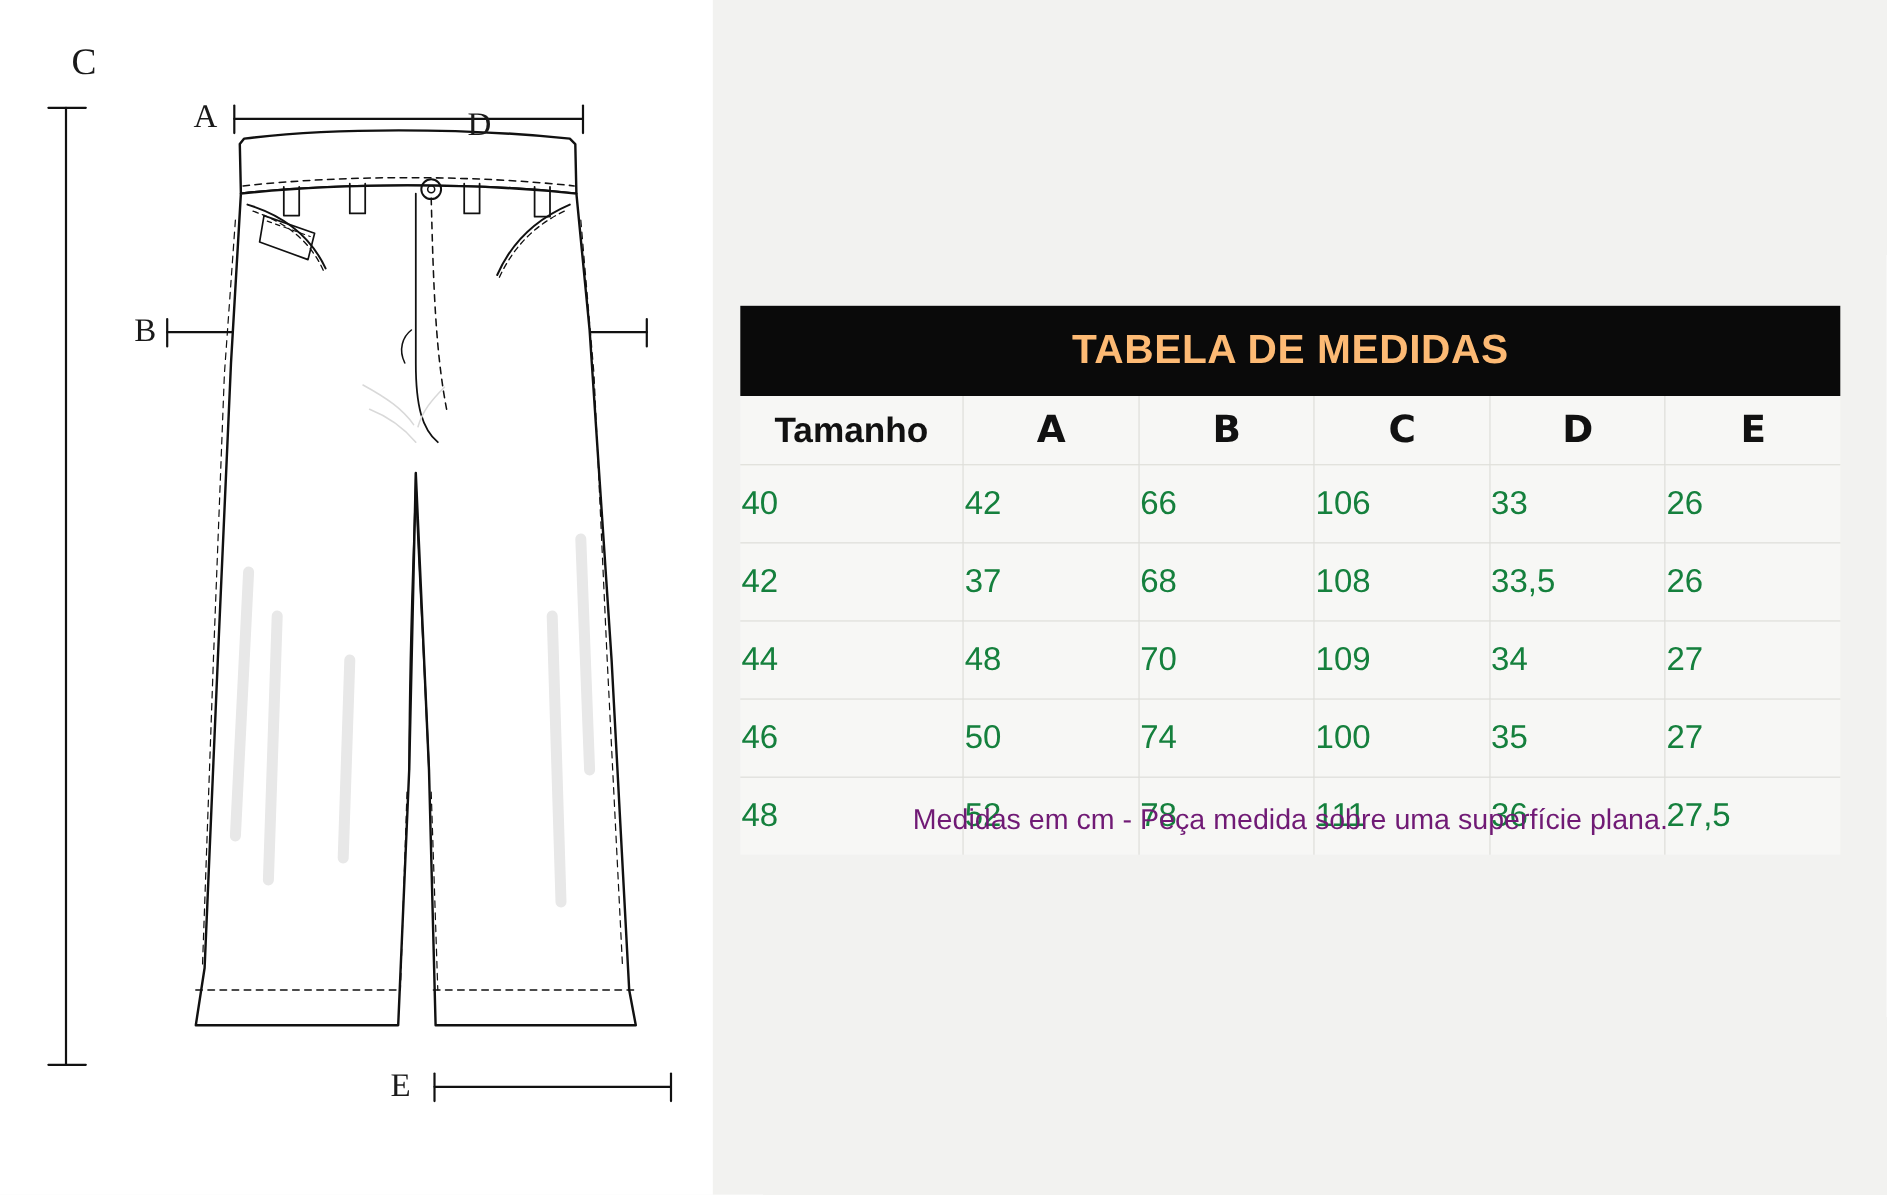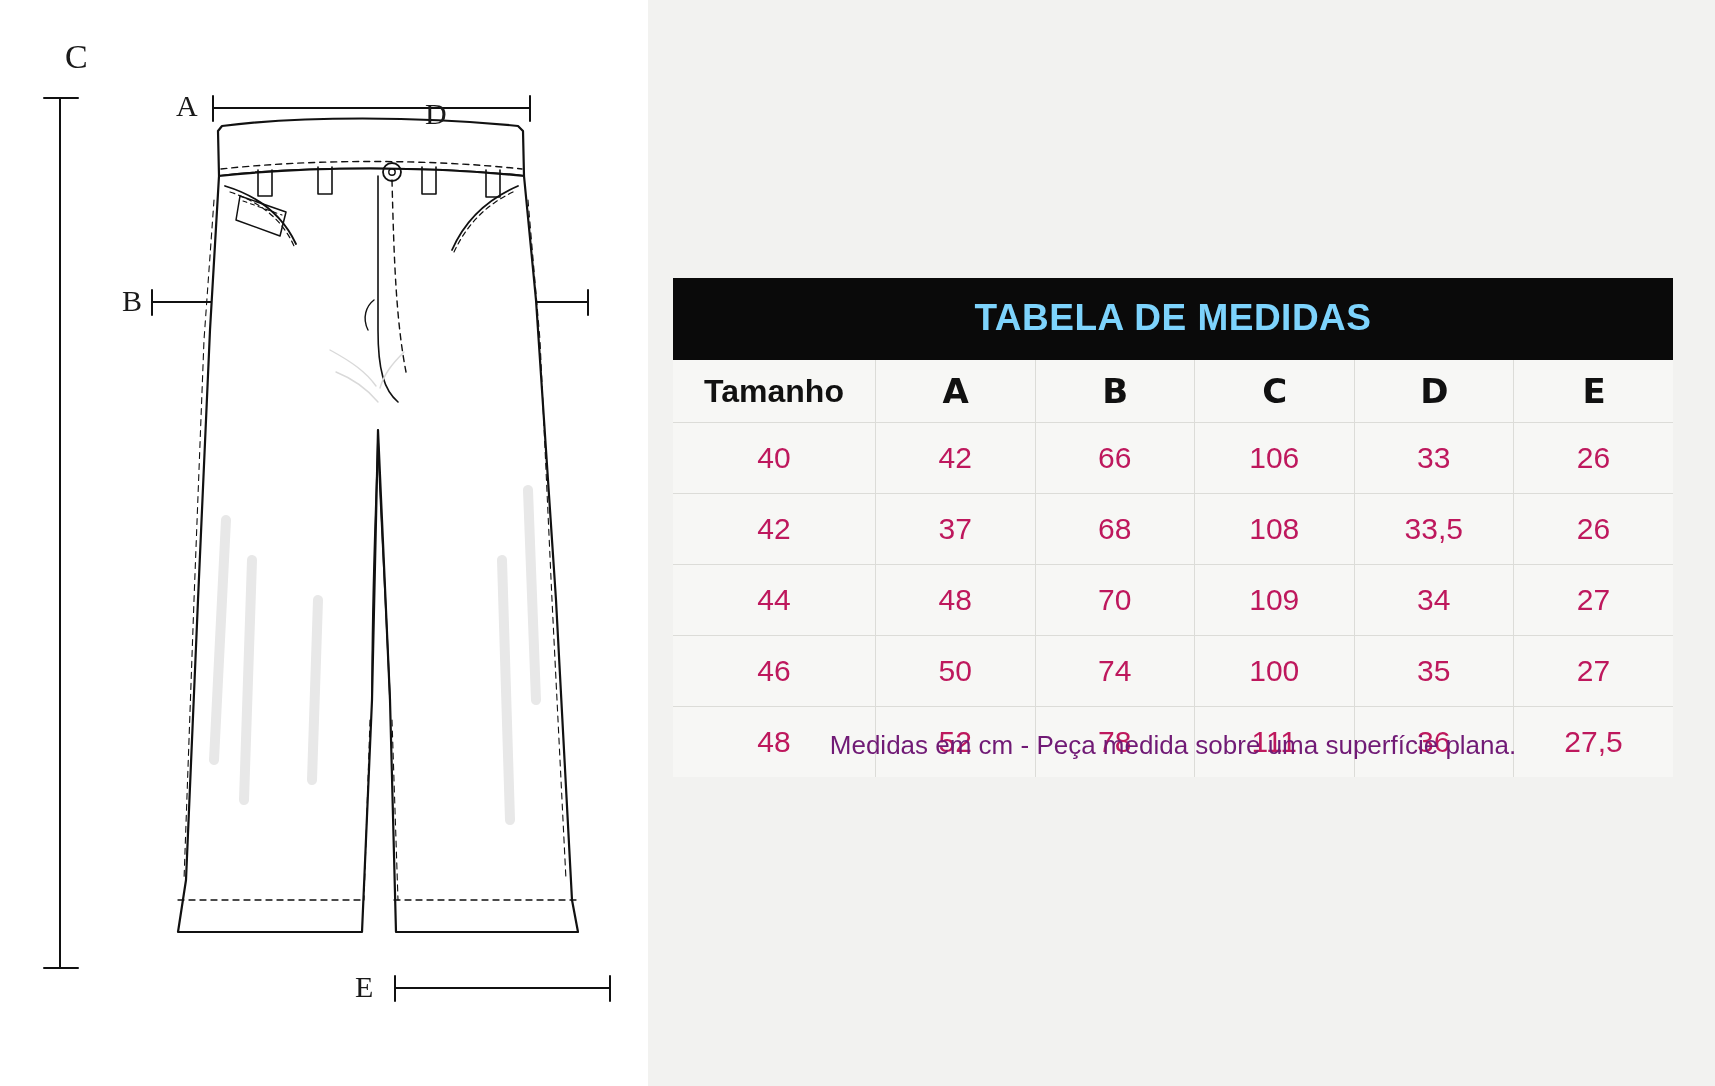--- a/index.html
+++ b/index.html
@@ -54,21 +54,21 @@
     background: #f2f2f0;
   }
   .table-wrap {
     position: absolute;
     left: 25px;
     top: 278px;
     width: 1000px;
   }
   .table-title {
     background: #0a0a0a;
-    color: #7dd3fc;
+    color: #fdba74;
     text-align: center;
     font-size: 37px;
     font-weight: bold;
     letter-spacing: 0.5px;
     padding: 19px 0 21px;
   }
   table.measure {
     width: 100%;
     border-collapse: collapse;
     table-layout: fixed;
@@ -92,23 +92,23 @@
     font-weight: bold;
     letter-spacing: -1px;
   }
   table.measure th:last-child,
   table.measure td:last-child {
     border-right: none;
   }
   table.measure td {
     background: #f7f7f5;
     height: 68px;
-    text-align: center;
+    text-align: left;
     font-size: 30px;
-    color: #be185d;
+    color: #15803d;
     border-right: 1px solid #dcdcd8;
     border-bottom: 1px solid #dcdcd8;
   }
   table.measure tr:last-child td {
     border-bottom: none;
   }
   .table-notes {
     position: absolute;
     left: 25px;
     top: 730px;

